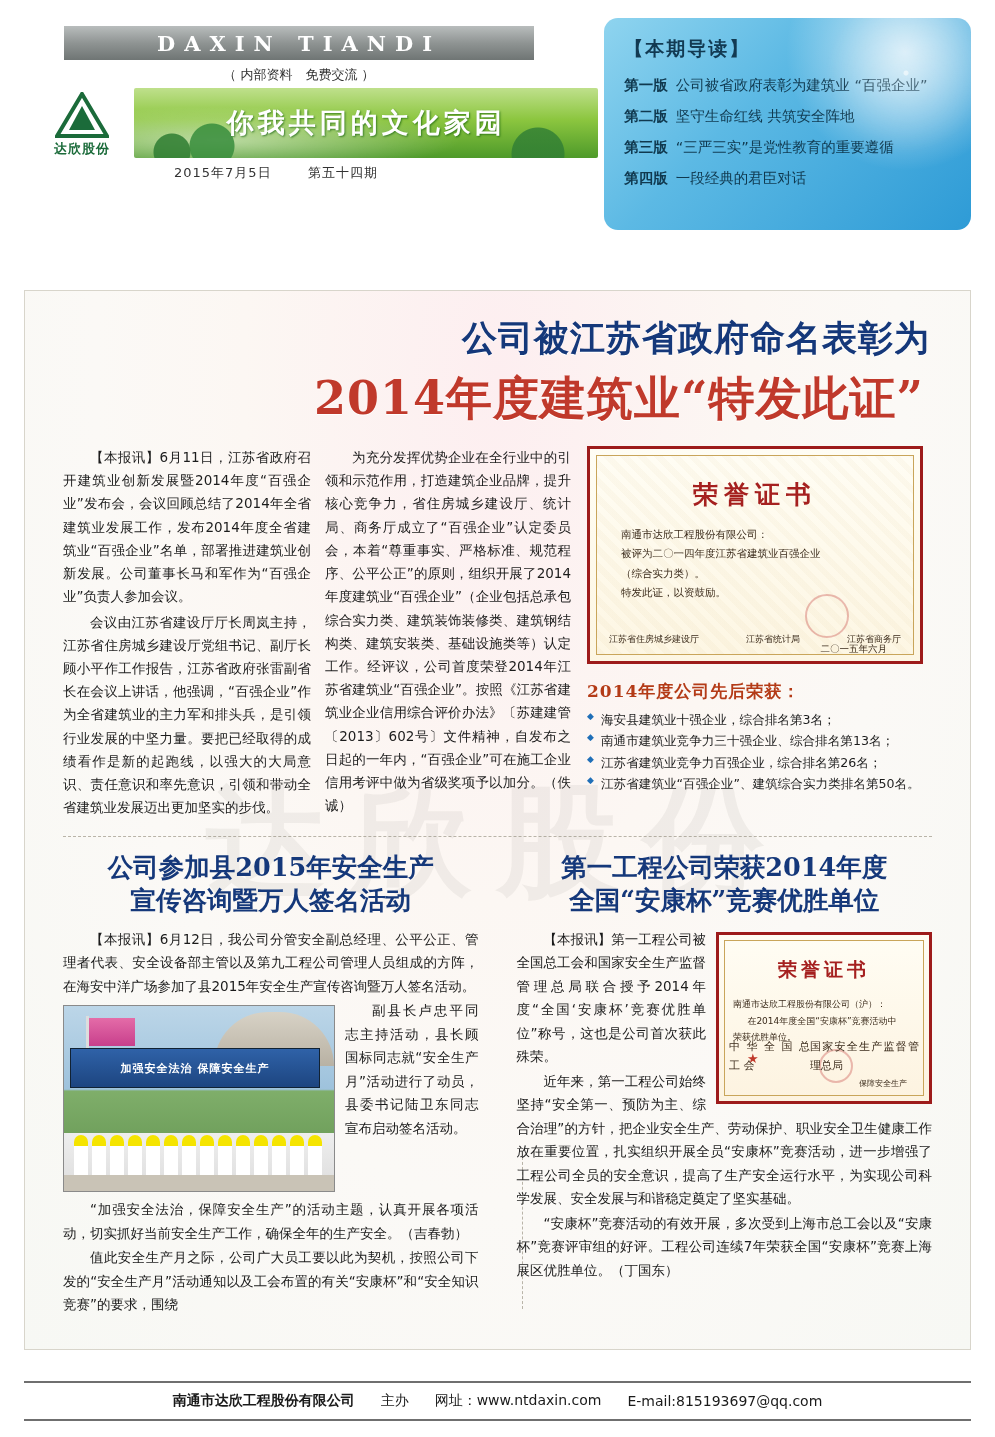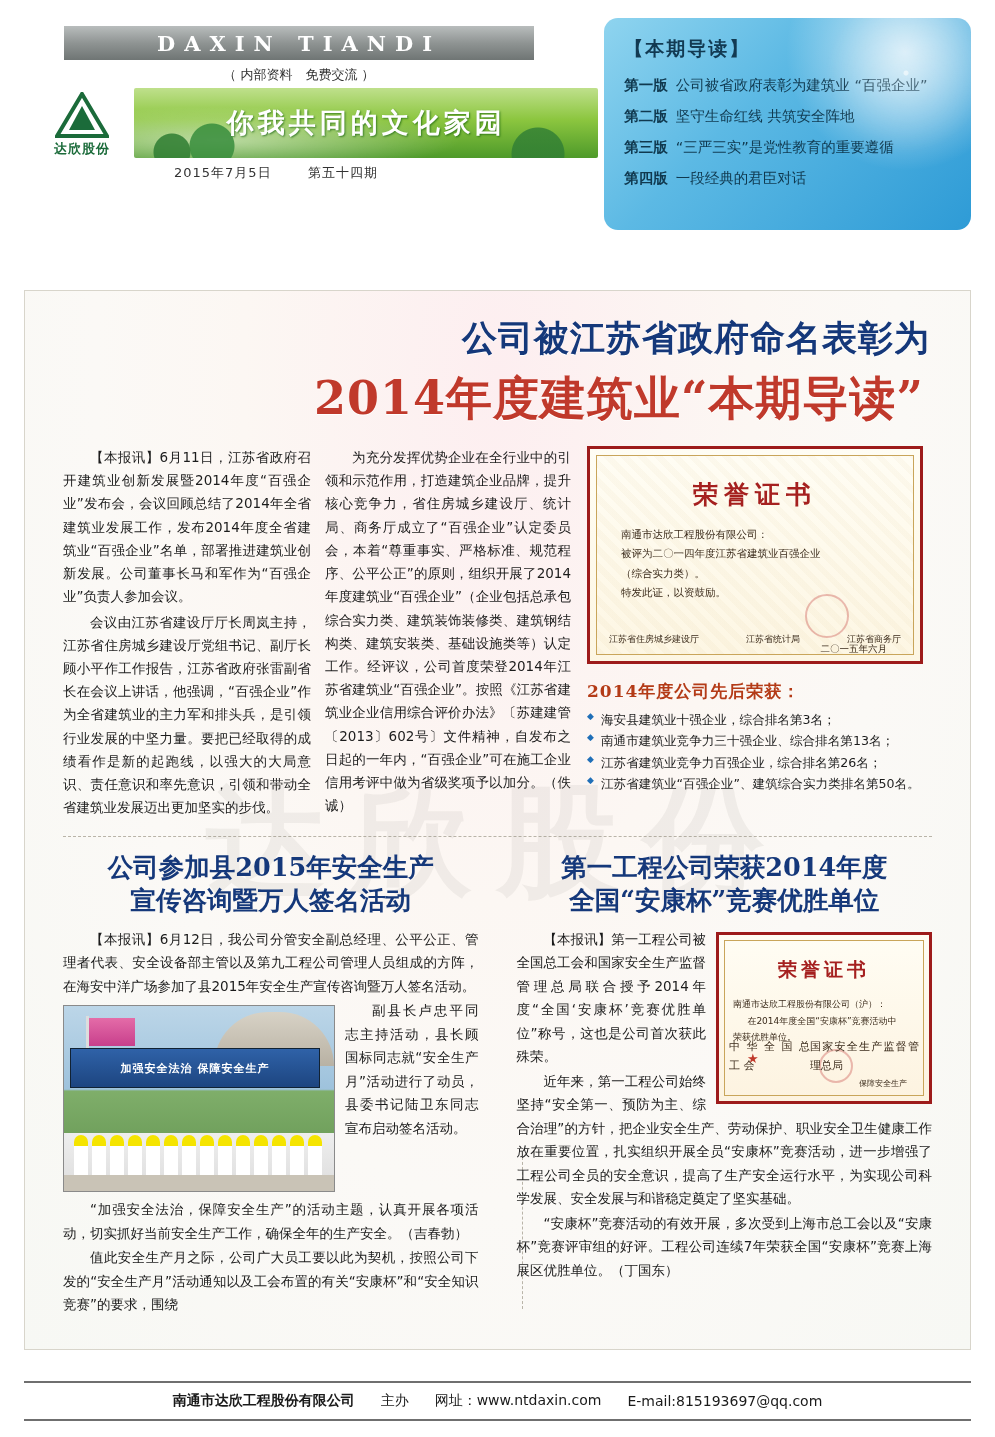--- a/index.html
+++ b/index.html
@@ -469,21 +469,21 @@
       <span>一段经典的君臣对话</span>
     </div>
   </div>
 </div>
 
 <div class="sheet">
   <div class="watermark">达欣股份</div>
 
   <div class="lead-head">
     <div class="lead-h1">公司被江苏省政府命名表彰为</div>
-    <div class="lead-h2">2014年度建筑业“本期导读”</div>
+    <div class="lead-h2">2014年度建筑业“特发此证”</div>
   </div>
 
   <div class="lead-body">
     <div class="col lead-c1">
       <p>【本报讯】6月11日，江苏省政府召开建筑业创新发展暨2014年度“百强企业”发布会，会议回顾总结了2014年全省建筑业发展工作，发布2014年度全省建筑业“百强企业”名单，部署推进建筑业创新发展。公司董事长马和军作为“百强企业”负责人参加会议。</p>
       <p>会议由江苏省建设厅厅长周岚主持，江苏省住房城乡建设厅党组书记、副厅长顾小平作工作报告，江苏省政府张雷副省长在会议上讲话，他强调，“百强企业”作为全省建筑业的主力军和排头兵，是引领行业发展的中坚力量。要把已经取得的成绩看作是新的起跑线，以强大的大局意识、责任意识和率先意识，引领和带动全省建筑业发展迈出更加坚实的步伐。</p>
     </div>
     <div class="col lead-c2">
       <p>为充分发挥优势企业在全行业中的引领和示范作用，打造建筑企业品牌，提升核心竞争力，省住房城乡建设厅、统计局、商务厅成立了“百强企业”认定委员会，本着“尊重事实、严格标准、规范程序、公平公正”的原则，组织开展了2014年度建筑业“百强企业”（企业包括总承包综合实力类、建筑装饰装修类、建筑钢结构类、建筑安装类、基础设施类等）认定工作。经评议，公司首度荣登2014年江苏省建筑业“百强企业”。按照《江苏省建筑业企业信用综合评价办法》〔苏建建管〔2013〕602号〕文件精神，自发布之日起的一年内，“百强企业”可在施工企业信用考评中做为省级奖项予以加分。（佚 诚）</p>
     </div>

